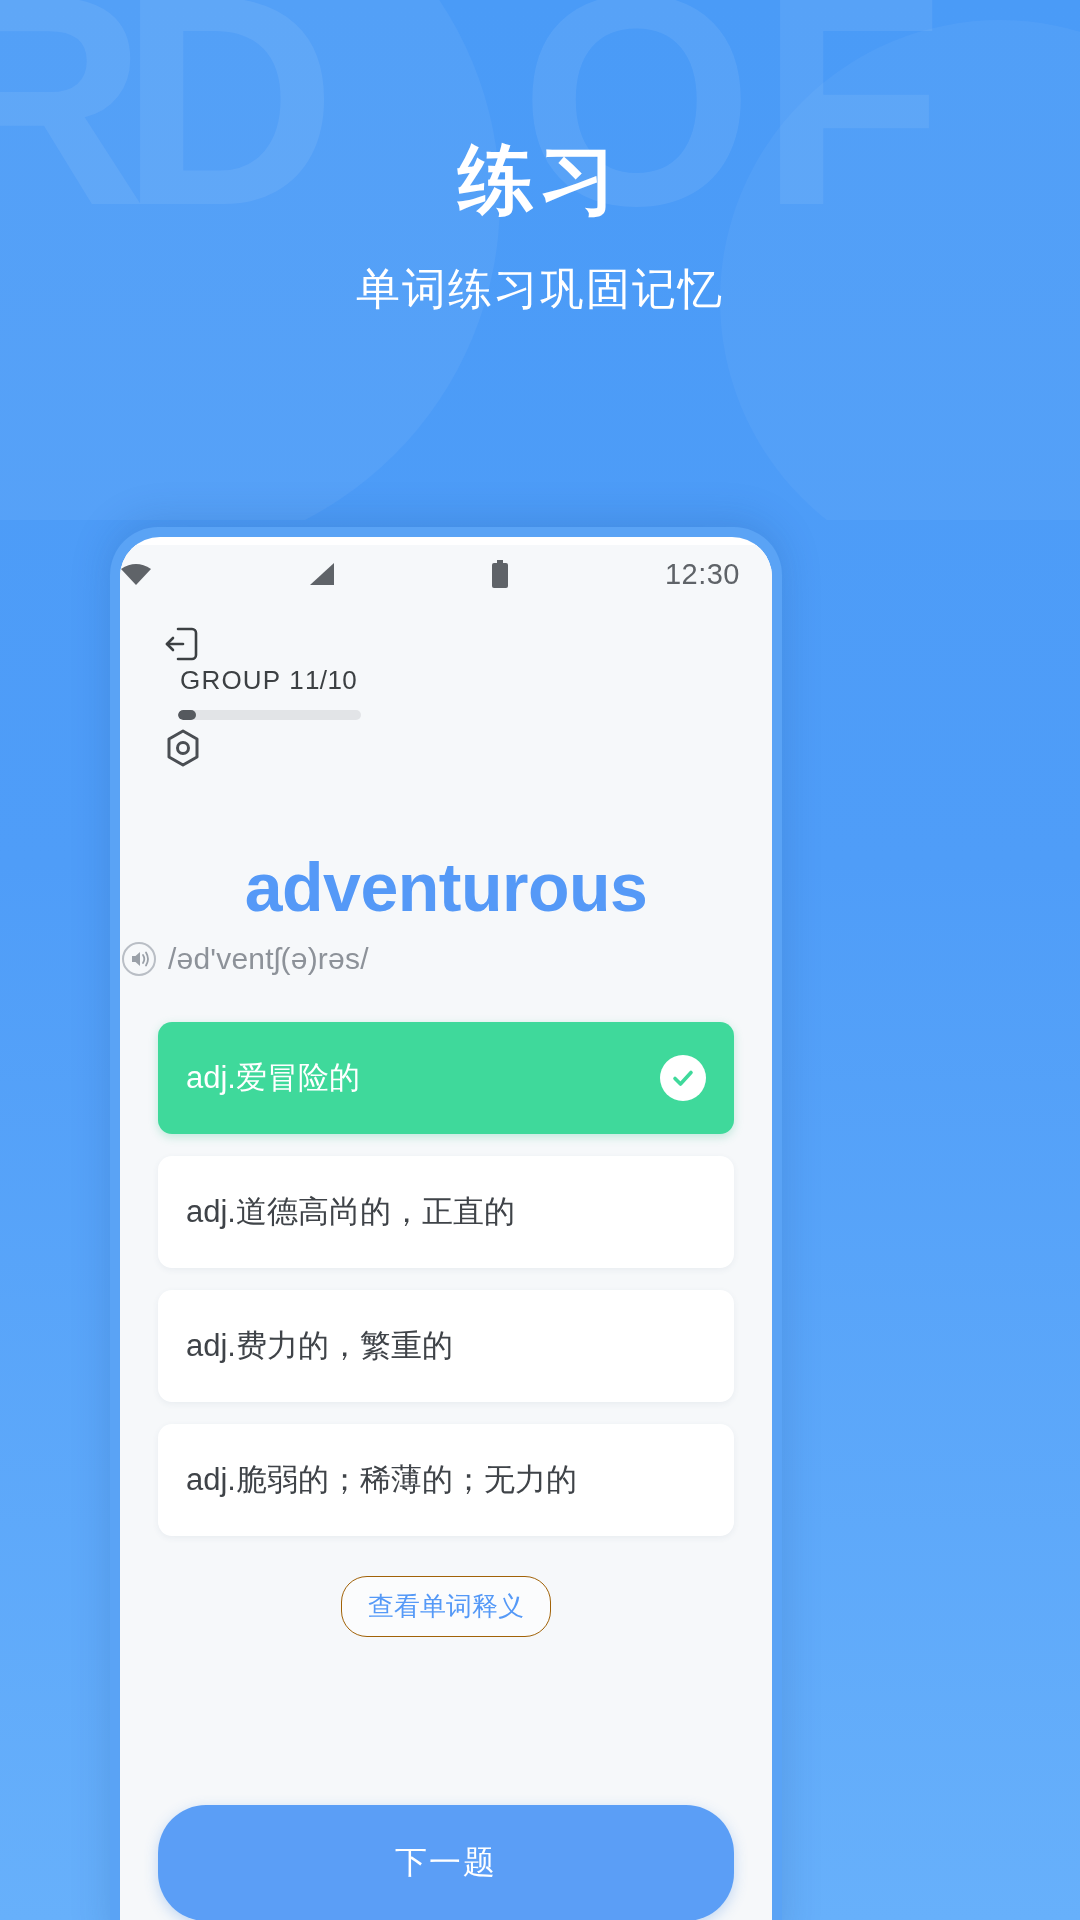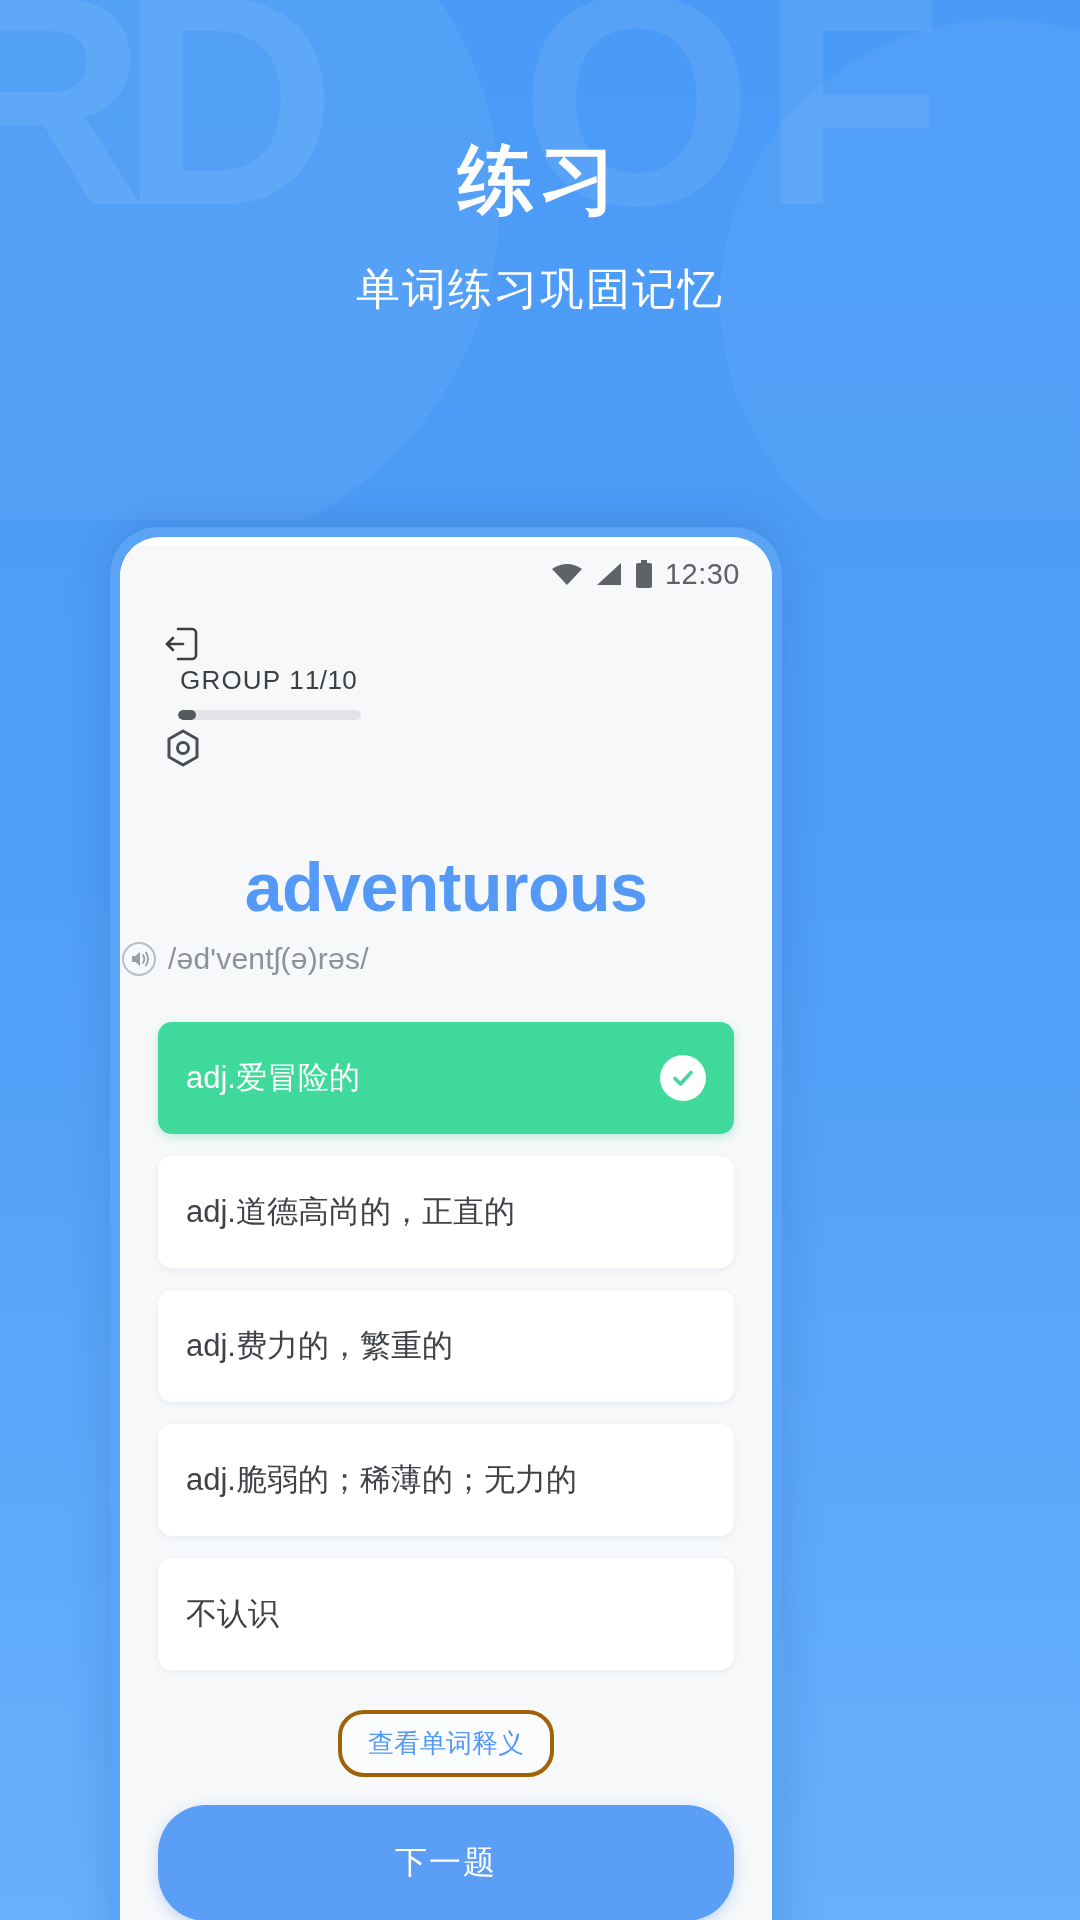--- a/index.html
+++ b/index.html
@@ -64,21 +64,21 @@
   }
   .screen {
     flex:1; background:#f6f8fa;
     display:flex; flex-direction:column;
     margin-top:8px;
     overflow:hidden;
   }
 
   
   .statusbar {
-    height:58px; display:flex; align-items:center; justify-content:flex-end;
+    height:58px; display:flex; align-items:center; justify-content:space-between;
     padding-right:32px; gap:12px;
     background:#f6f8fa;
   }
   .sb-time { font-size:29px; color:#5f6368; letter-spacing:0.5px; }
   .ic-wifi, .ic-signal, .ic-batt { display:block; }
 
   
   .appbar {
     display:flex; align-items:flex-start; justify-content:space-between;
     padding:14px 32px 4px 32px;
@@ -127,21 +127,21 @@
   }
   .check {
     width:46px; height:46px; border-radius:50%;
     background:#ffffff; display:flex; align-items:center; justify-content:center;
     flex:0 0 auto;
   }
 
   
   .lookup-row { display:flex; justify-content:center; margin-top:40px; }
   .lookup-pill {
-    border:4px solid #a16207; border-radius:26px;
+    border:1px solid #a16207; border-radius:26px;
     padding:12px 26px; font-size:26px; color:#5599f7;
     background:#fbfcfd;
   }
 
   
   .next-wrap { margin-top:auto; padding:0 38px 0 38px; padding-bottom:26px; }
   .next-btn {
     height:116px; border-radius:48px; background:#5b9ef6; color:#ffffff;
     display:flex; align-items:center; justify-content:center;
     font-size:32px; letter-spacing:2px;
@@ -239,23 +239,20 @@
       </div>
 
       <div class="option">
         <span>adj.费力的，繁重的</span>
       </div>
 
       <div class="option">
         <span>adj.脆弱的；稀薄的；无力的</span>
       </div>
 
-      <div class="option">
-        <span>不认识</span>
-      </div>
     </div>
 
     <div class="lookup-row">
       <div class="lookup-pill">查看单词释义</div>
     </div>
 
     <div class="next-wrap">
       <div class="next-btn">下一题</div>
     </div>
 

